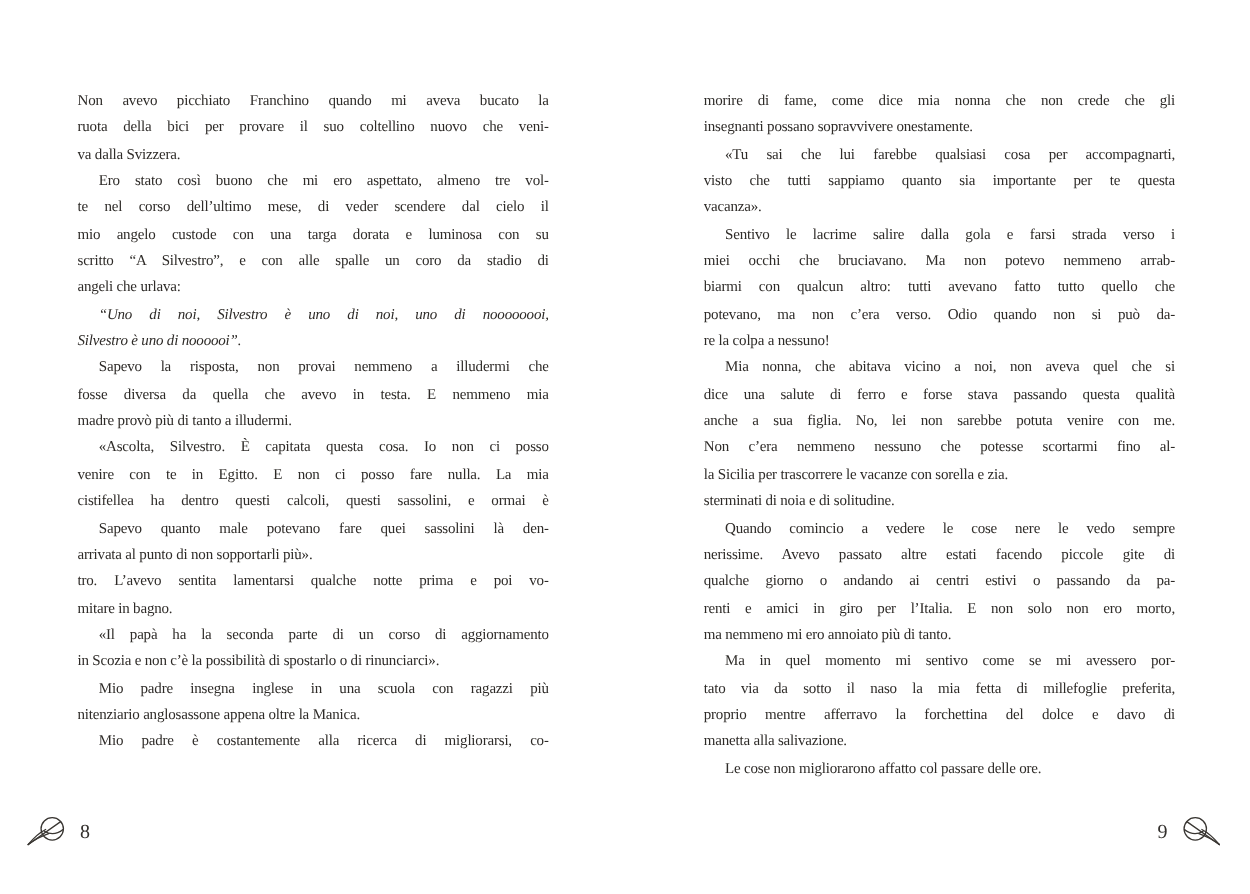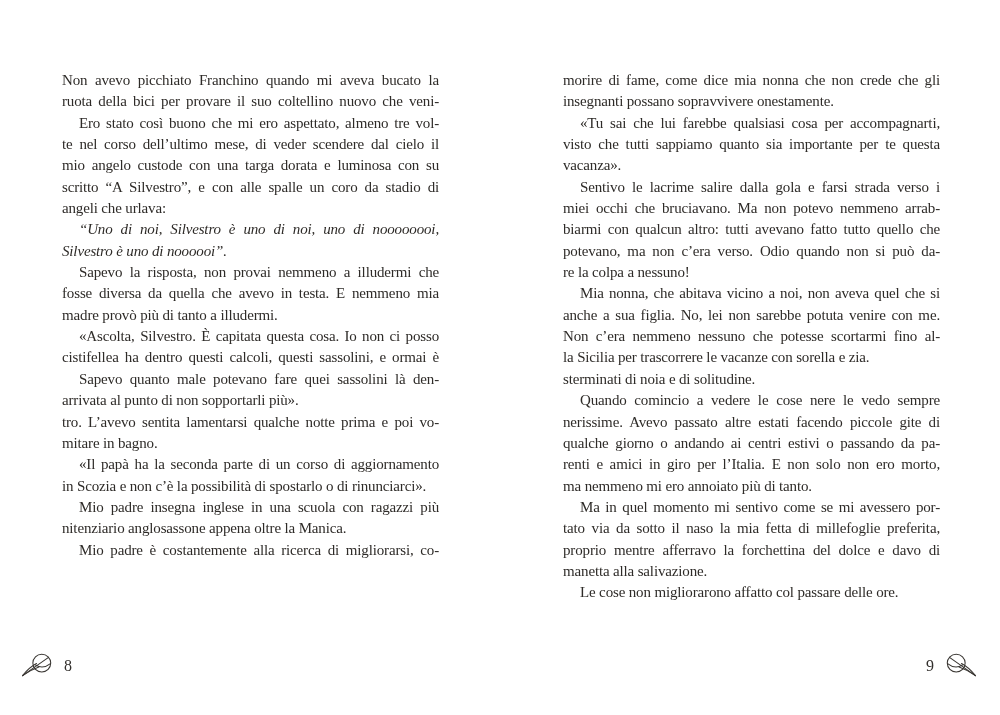--- a/index.html
+++ b/index.html
@@ -13,21 +13,21 @@
   }
   .spread{position:absolute;inset:0;}
   .page{
     position:absolute;
     top:70px;
     width:377px;
   }
   .page-left{left:62px;}
   .page-right{left:563px;}
   .line{
-    font-size:15px;
+    font-size:12px;
     line-height:21.35px;
     height:21.35px;
     letter-spacing:-0.15px;
     text-align:justify;
     text-align-last:justify;
     overflow:hidden;
     white-space:normal;
   }
   .line.final{text-align-last:left;}
   .line.indent{text-indent:17px;}
@@ -51,31 +51,33 @@
   .leaf.mirror{transform:scaleX(-1);}
 </style>
 </head>
 <body>
 
 <div class="spread">
 
   <section class="page page-left">
       <div class="line">Non avevo picchiato Franchino quando mi aveva bucato la</div>
       <div class="line">ruota della bici per provare il suo coltellino nuovo che veni-</div>
+      <div class="line final">va dalla Svizzera.</div>
       <div class="line indent">Ero stato così buono che mi ero aspettato, almeno tre vol-</div>
       <div class="line">te nel corso dell’ultimo mese, di veder scendere dal cielo il</div>
       <div class="line">mio angelo custode con una targa dorata e luminosa con su</div>
       <div class="line">scritto “A Silvestro”, e con alle spalle un coro da stadio di</div>
       <div class="line final">angeli che urlava:</div>
       <div class="line indent italic">“Uno di noi, Silvestro è uno di noi, uno di noooooooi,</div>
       <div class="line italic final">Silvestro è uno di noooooi”.</div>
       <div class="line indent">Sapevo la risposta, non provai nemmeno a illudermi che</div>
       <div class="line">fosse diversa da quella che avevo in testa. E nemmeno mia</div>
       <div class="line final">madre provò più di tanto a illudermi.</div>
       <div class="line indent">«Ascolta, Silvestro. È capitata questa cosa. Io non ci posso</div>
+      <div class="line">venire con te in Egitto. E non ci posso fare nulla. La mia</div>
       <div class="line">cistifellea ha dentro questi calcoli, questi sassolini, e ormai è</div>
       <div class="line indent">Sapevo quanto male potevano fare quei sassolini là den-</div>
       <div class="line final">arrivata al punto di non sopportarli più».</div>
       <div class="line">tro. L’avevo sentita lamentarsi qualche notte prima e poi vo-</div>
       <div class="line final">mitare in bagno.</div>
       <div class="line indent">«Il papà ha la seconda parte di un corso di aggiornamento</div>
       <div class="line final">in Scozia e non c’è la possibilità di spostarlo o di rinunciarci».</div>
       <div class="line indent">Mio padre insegna inglese in una scuola con ragazzi più</div>
       <div class="line final">nitenziario anglosassone appena oltre la Manica.</div>
       <div class="line indent">Mio padre è costantemente alla ricerca di migliorarsi, co-</div>
@@ -86,20 +88,21 @@
       <div class="line final">insegnanti possano sopravvivere onestamente.</div>
       <div class="line indent">«Tu sai che lui farebbe qualsiasi cosa per accompagnarti,</div>
       <div class="line">visto che tutti sappiamo quanto sia importante per te questa</div>
       <div class="line final">vacanza».</div>
       <div class="line indent">Sentivo le lacrime salire dalla gola e farsi strada verso i</div>
       <div class="line">miei occhi che bruciavano. Ma non potevo nemmeno arrab-</div>
       <div class="line">biarmi con qualcun altro: tutti avevano fatto tutto quello che</div>
       <div class="line">potevano, ma non c’era verso. Odio quando non si può da-</div>
       <div class="line final">re la colpa a nessuno!</div>
       <div class="line indent">Mia nonna, che abitava vicino a noi, non aveva quel che si</div>
+      <div class="line">dice una salute di ferro e forse stava passando questa qualità</div>
       <div class="line">anche a sua figlia. No, lei non sarebbe potuta venire con me.</div>
       <div class="line">Non c’era nemmeno nessuno che potesse scortarmi fino al-</div>
       <div class="line final">la Sicilia per trascorrere le vacanze con sorella e zia.</div>
       <div class="line final">sterminati di noia e di solitudine.</div>
       <div class="line indent">Quando comincio a vedere le cose nere le vedo sempre</div>
       <div class="line">nerissime. Avevo passato altre estati facendo piccole gite di</div>
       <div class="line">qualche giorno o andando ai centri estivi o passando da pa-</div>
       <div class="line">renti e amici in giro per l’Italia. E non solo non ero morto,</div>
       <div class="line final">ma nemmeno mi ero annoiato più di tanto.</div>
       <div class="line indent">Ma in quel momento mi sentivo come se mi avessero por-</div>

